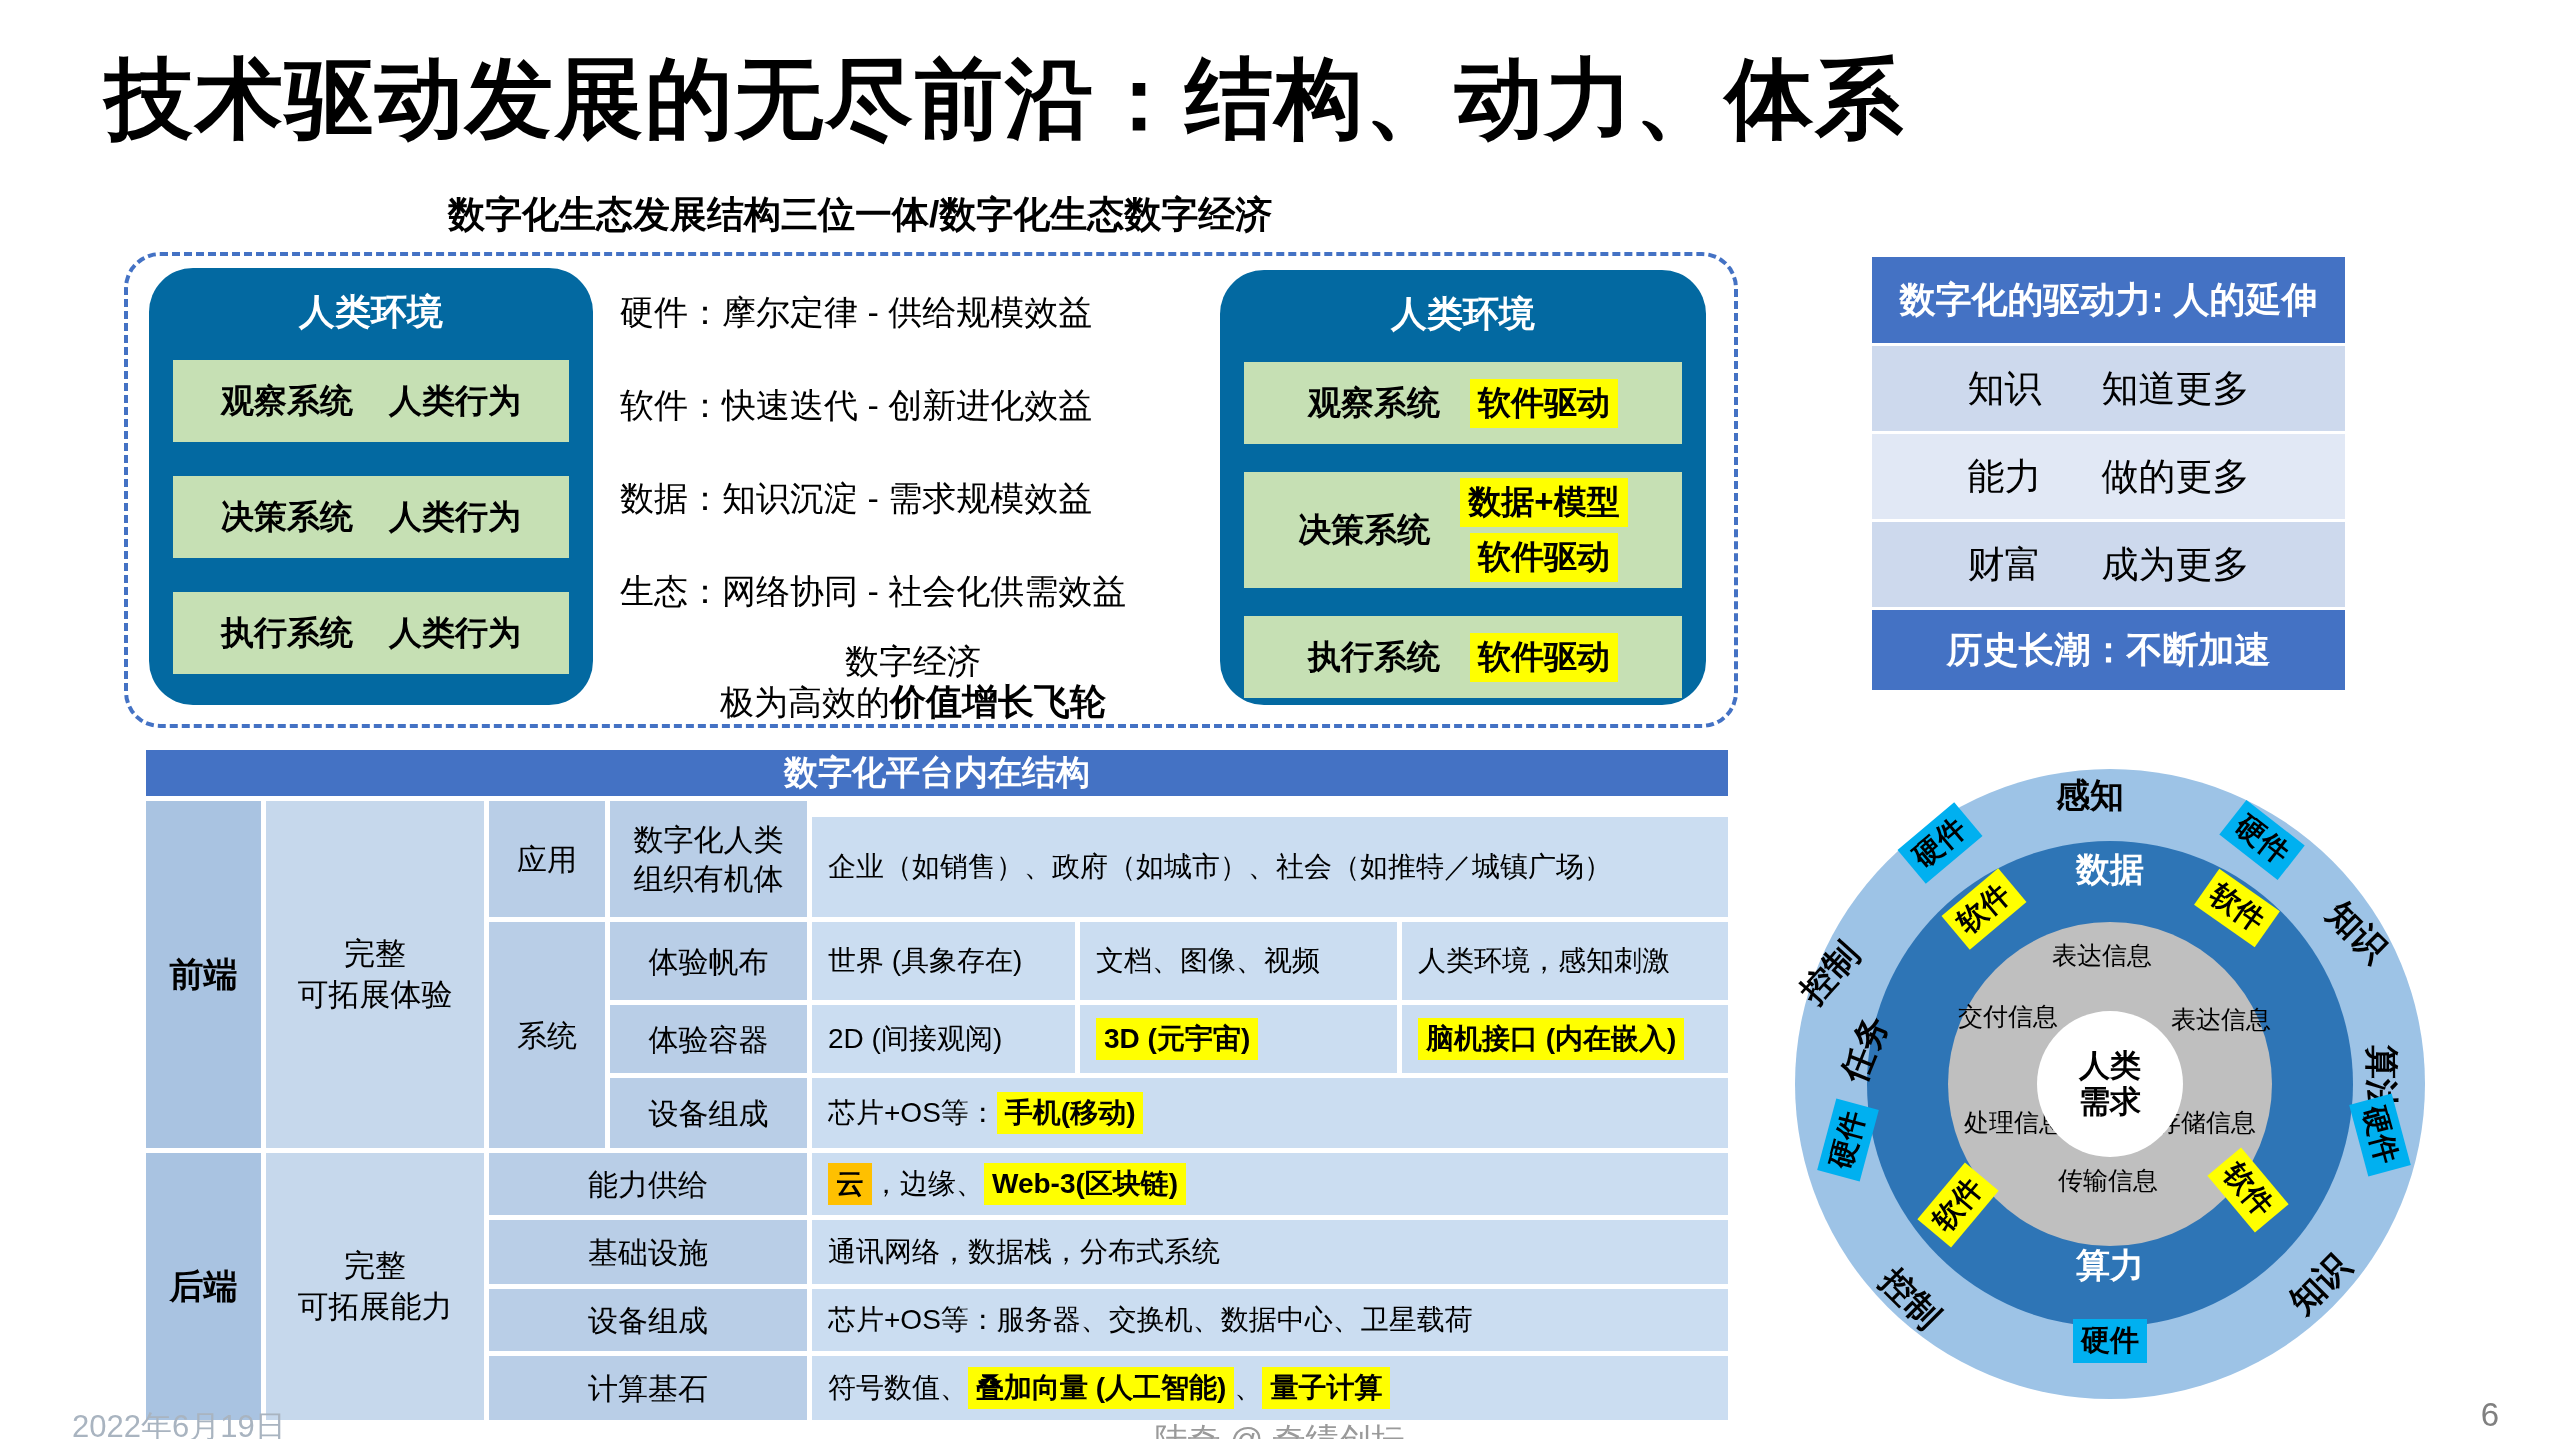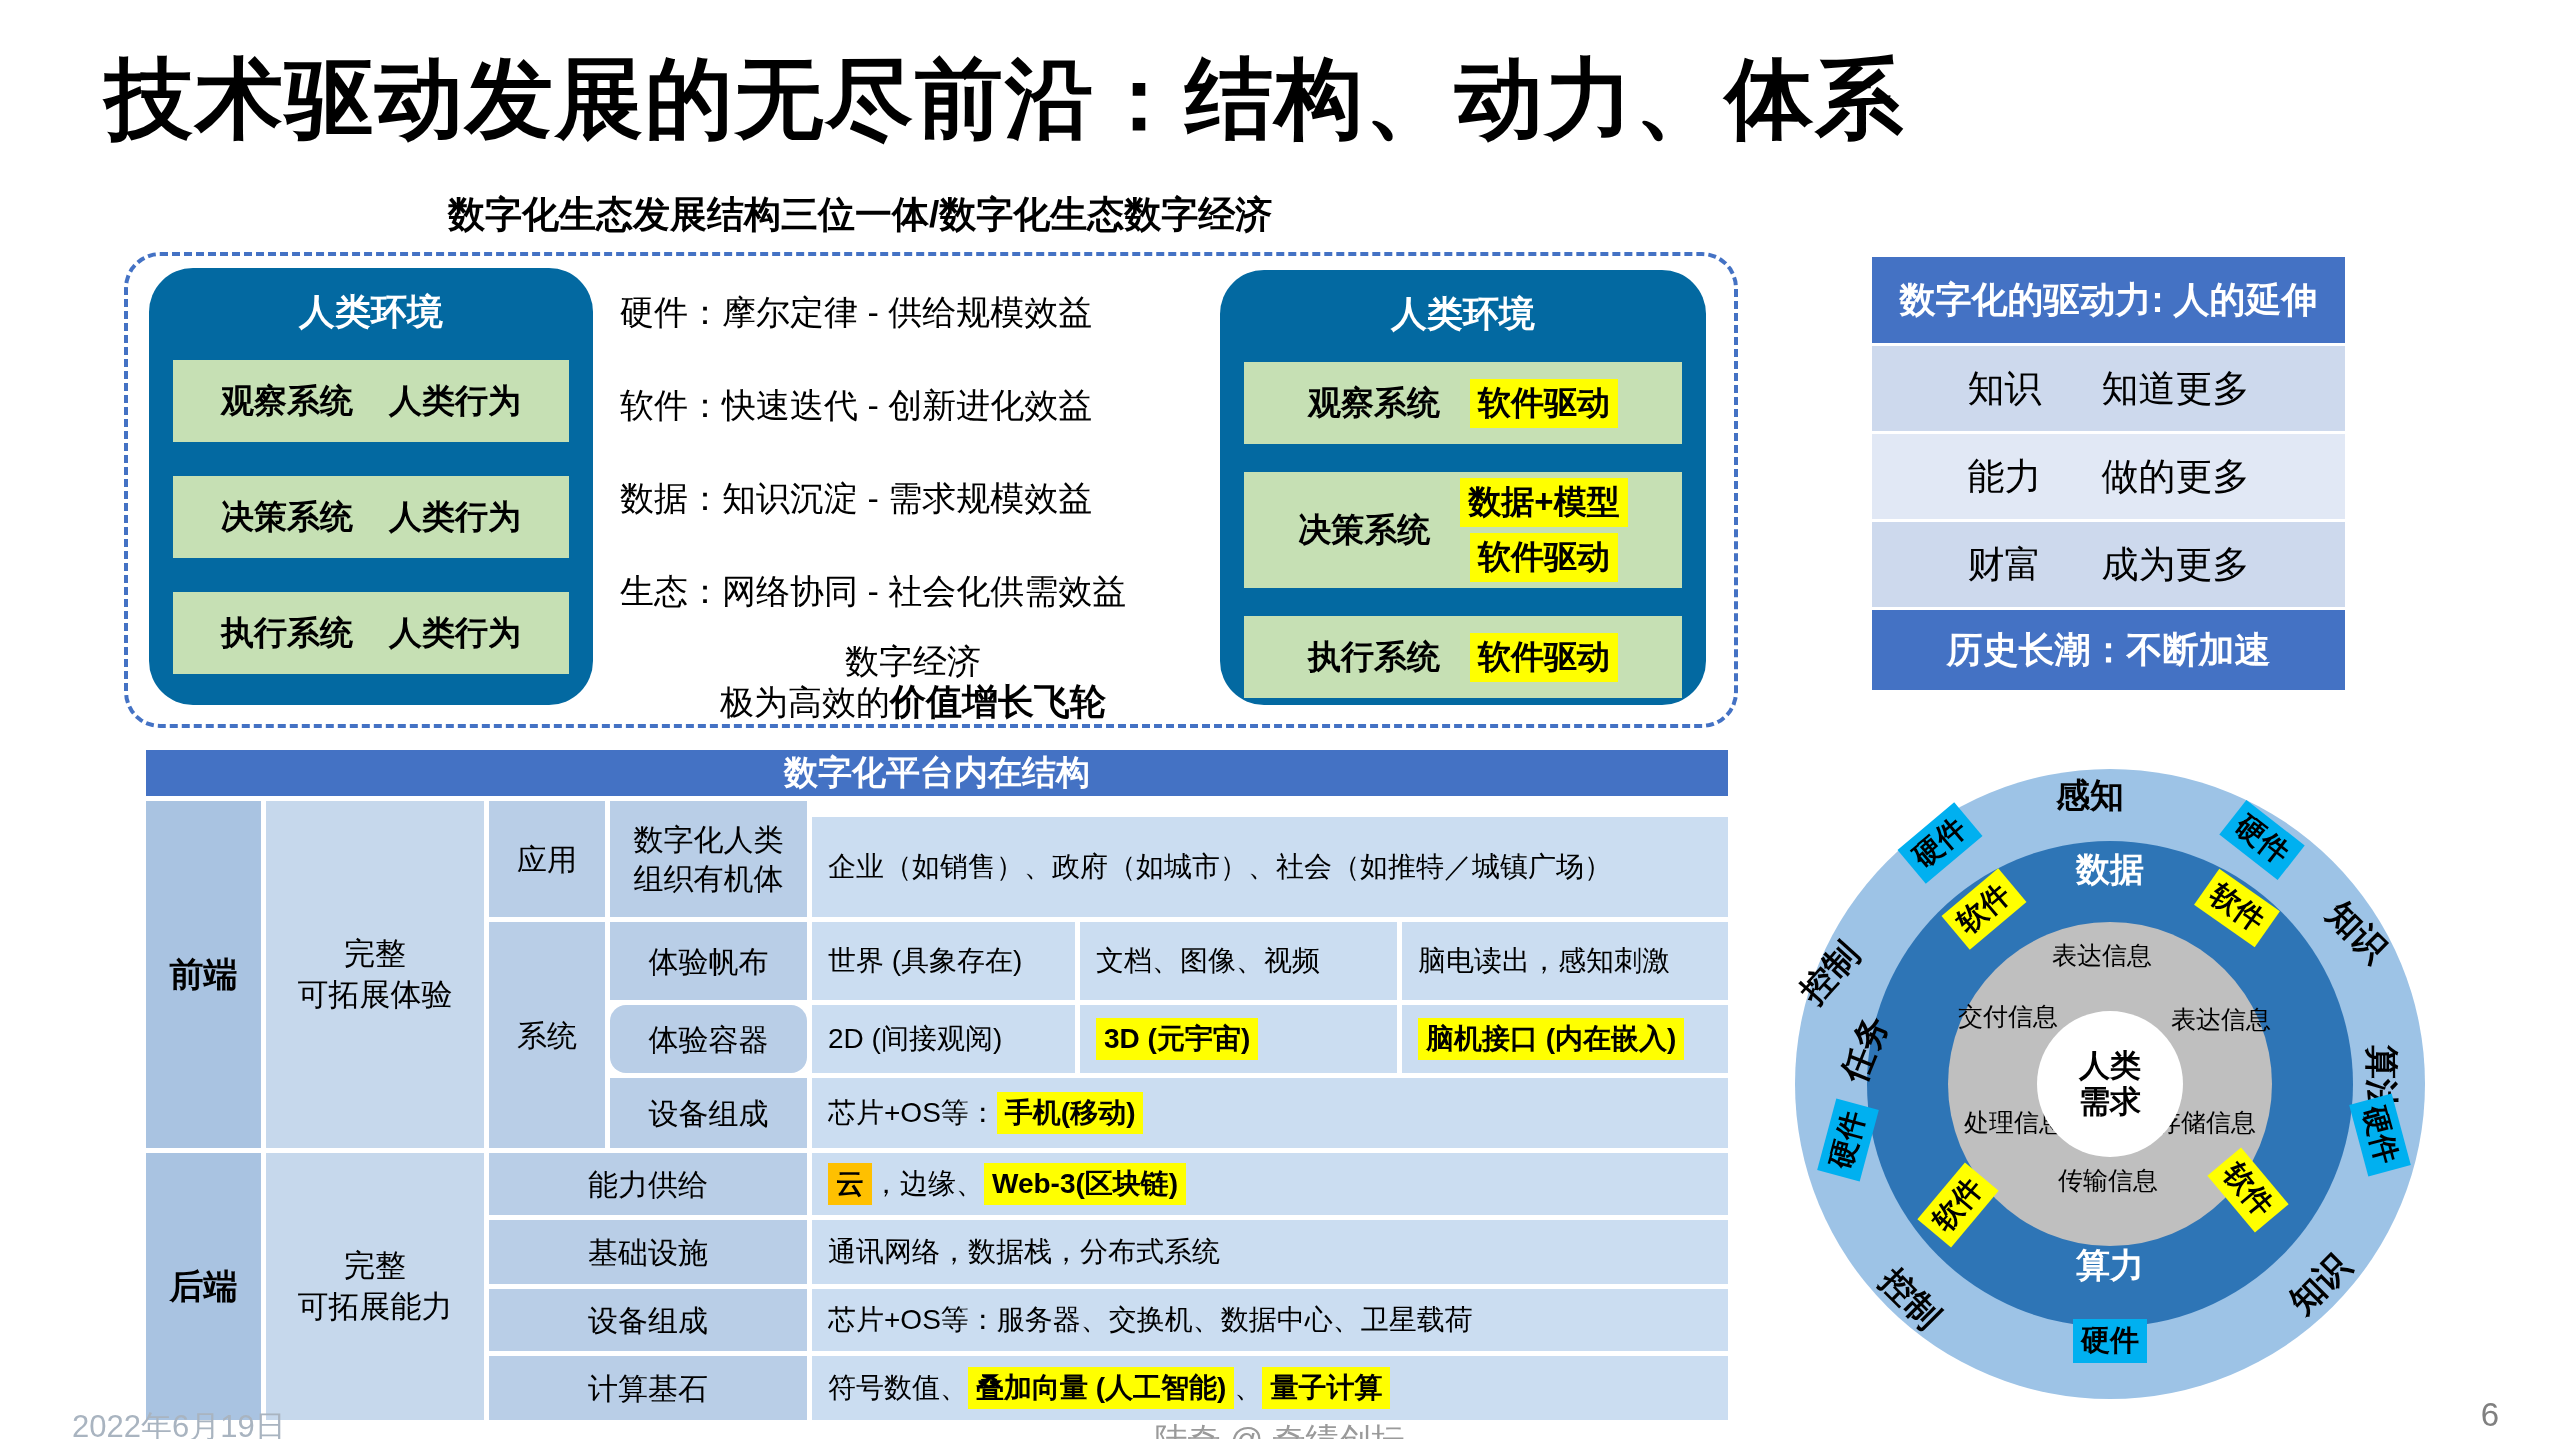--- a/index.html
+++ b/index.html
@@ -154,24 +154,24 @@
       <div class="cell lbl" style="grid-area:1/4/2/5;">数字化人类
 组织有机体</div>
       <div class="cell content" style="grid-area:1/5/2/6;margin-top:16px;">企业（如销售）、政府（如城市）、社会（如推特／城镇广场）</div>
 
       <div class="cell lbl" style="grid-area:2/3/5/4;">系统</div>
 
       <div class="cell lbl" style="grid-area:2/4/3/5;">体验帆布</div>
       <div class="row-split" style="grid-area:2/5/3/6;">
         <div class="cell content">世界 (具象存在)</div>
         <div class="cell content">文档、图像、视频</div>
-        <div class="cell content">脑电读出，感知刺激</div>
-      </div>
-
-      <div class="cell lbl" style="grid-area:3/4/4/5;border-radius:16px;">体验容器</div>
+        <div class="cell content">人类环境，感知刺激</div>
+      </div>
+
+      <div class="cell lbl" style="grid-area:3/4/4/5;">体验容器</div>
       <div class="row-split" style="grid-area:3/5/4/6;">
         <div class="cell content">2D (间接观阅)</div>
         <div class="cell content">
             <span class="hl-y">3D (元宇宙)</span>
           </div>
         <div class="cell content">
             <span class="hl-y">脑机接口 (内在嵌入)</span>
           </div>
       </div>
 

